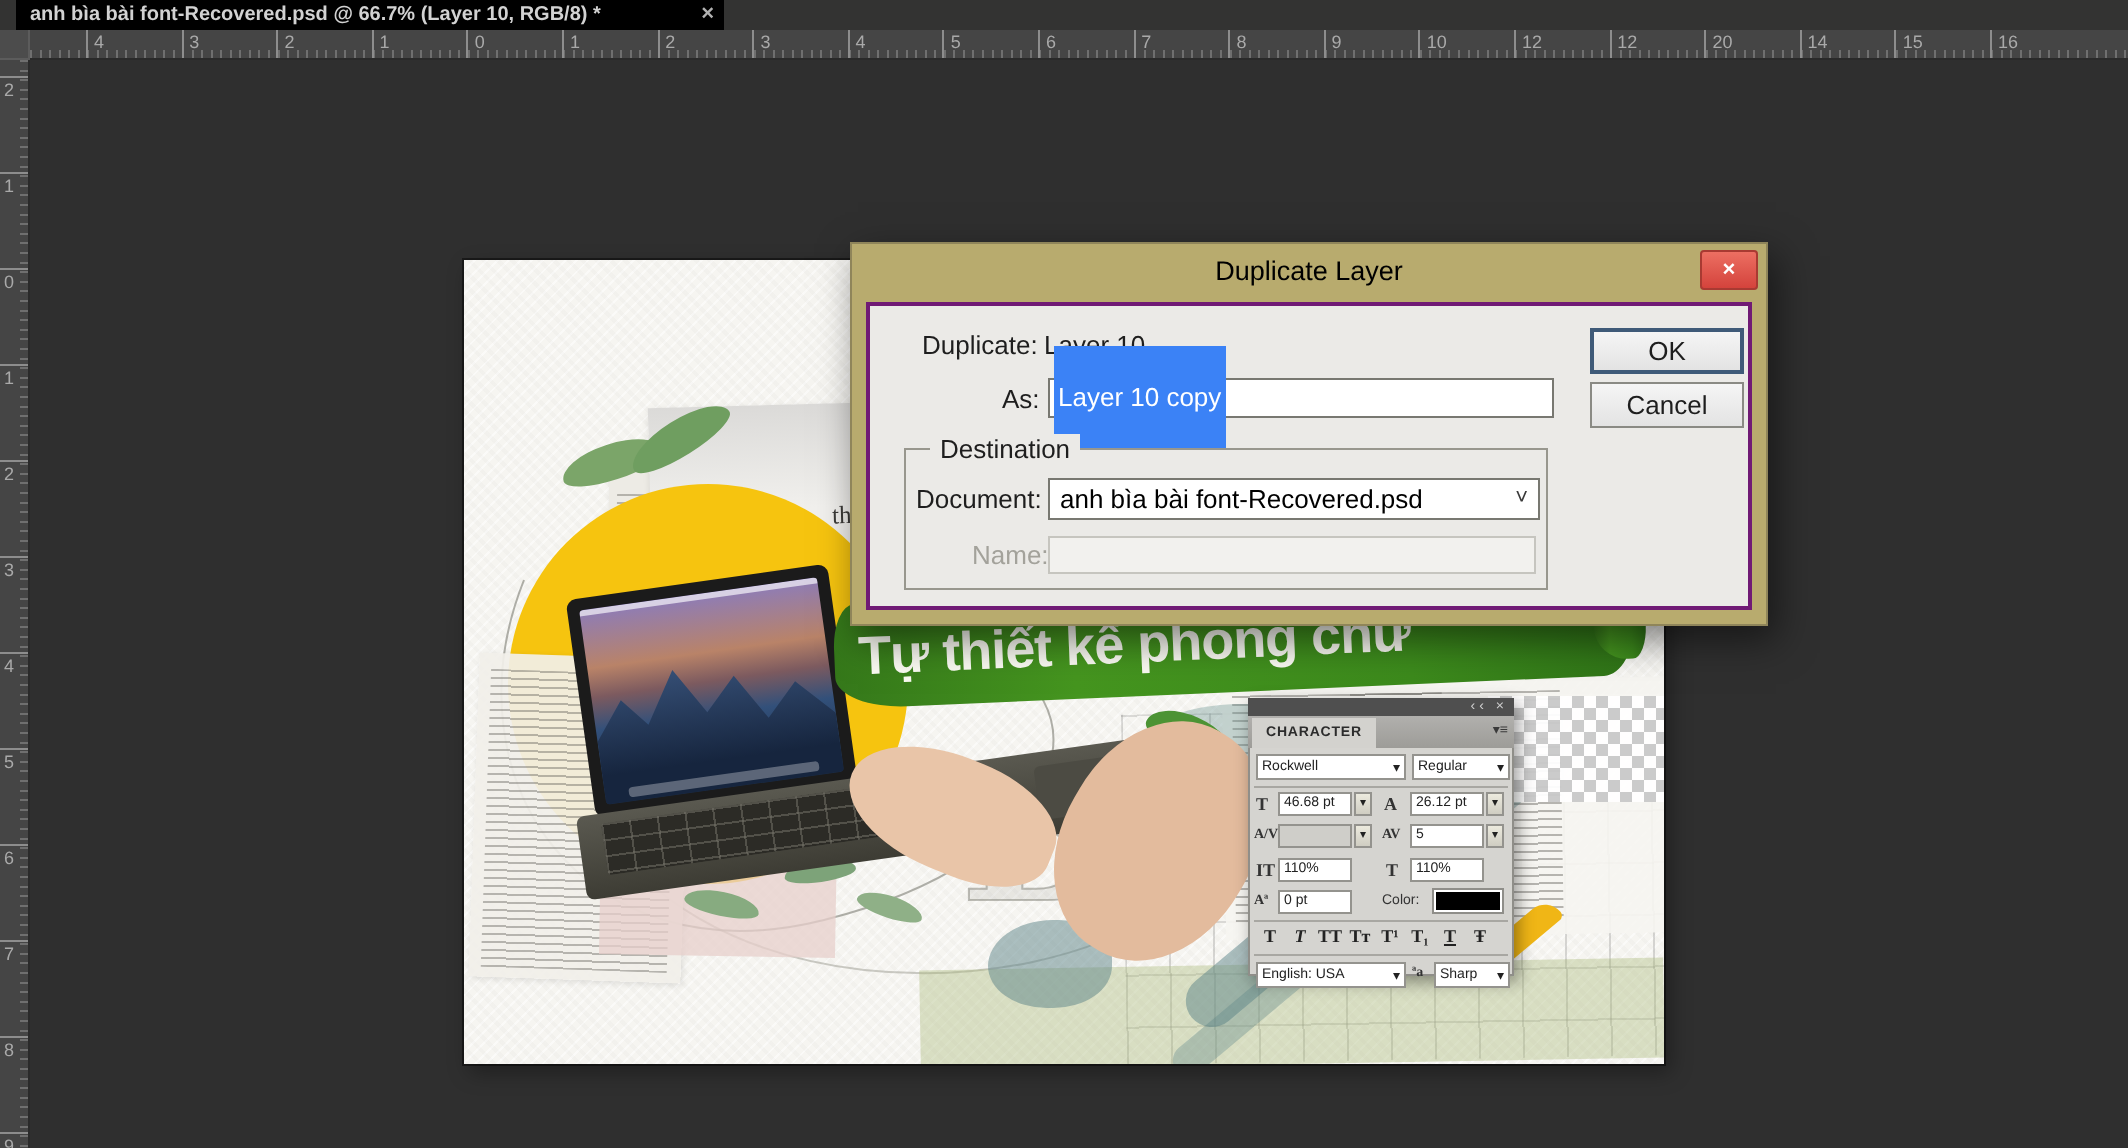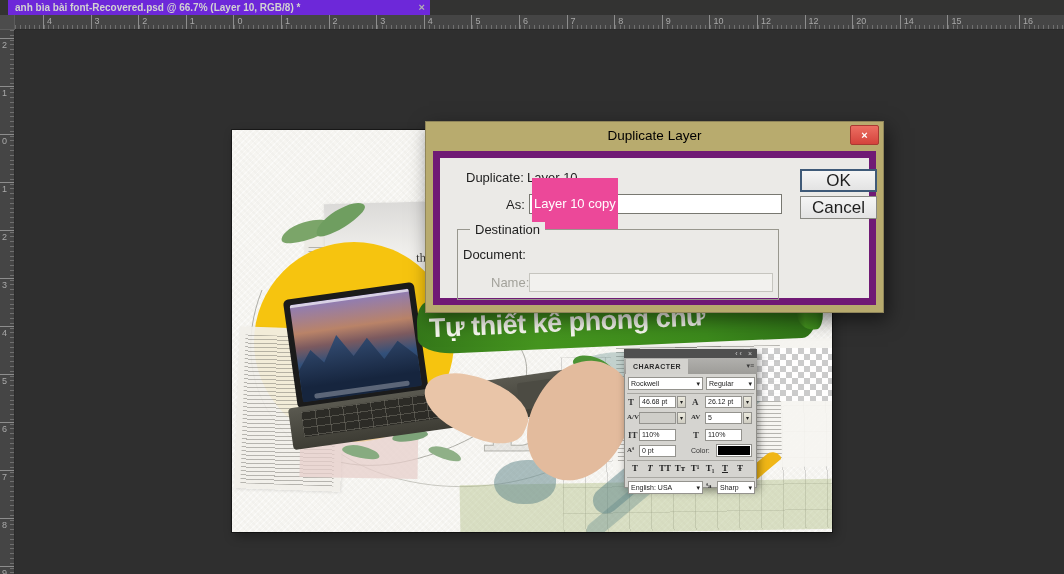--- a/index.html
+++ b/index.html
@@ -1,21 +1,21 @@
 <!DOCTYPE html>
 <html><head>
 <meta charset="utf-8">
 <style>
   * { margin:0; padding:0; box-sizing:border-box; }
   html,body { width:1064px; height:574px; overflow:hidden; background:#2f2f2f;
               font-family:"Liberation Sans", sans-serif; }
 
   
   #tabbar { position:absolute; left:0; top:0; width:1064px; height:15px; background:#333332; z-index:40; }
-  #doc-tab { position:absolute; left:8px; top:0; width:422px; height:15px; background:#6d28d9;
+  #doc-tab { position:absolute; left:8px; top:0; width:354px; height:15px; background:#000000;
              color:#d2d2d2; font-size:10px; font-weight:bold; line-height:15px; padding:0 18px 0 7px;
              white-space:nowrap; overflow:hidden; }
   #doc-tab-close { position:absolute; right:5px; top:0; color:#b2b2b2; font-size:11px; line-height:15px; cursor:pointer; }
 
   
   #ruler-h { position:absolute; left:15px; top:15px; width:1049px; height:15px; background:#454545;
              border-bottom:1px solid #2a2a2a; overflow:hidden;
              background-image:repeating-linear-gradient(to right,#6f6f6f 0 1px,transparent 1px 4.76px);
              background-size:100% 4px; background-repeat:no-repeat; background-position:left bottom; }
   .htick { position:absolute; top:0; bottom:0; border-left:1px solid #8d8d8d; padding-left:3px;
@@ -141,28 +141,28 @@
 
   
   #dialog { position:absolute; left:425px; top:121px; width:459px; height:192px; background:#b8ab6e;
             border:1px solid #8f855a; box-shadow:4px 7px 18px rgba(0,0,0,.5); z-index:30; font-size:13px; }
   #dialog-title { position:absolute; left:0; right:0; top:0; height:29px; text-align:center;
             line-height:27px; color:#000000; font-size:13.5px; }
   #dialog-close { position:absolute; top:3px; right:4px; width:29px; height:20px;
             background:linear-gradient(#ec6f62,#d4433c); border:1px solid #a83a32; border-radius:2px;
             color:#fff; font-size:11px; font-weight:bold; text-align:center; line-height:18px; cursor:pointer; }
   #dialog-body { position:absolute; left:7px; right:7px; top:29px; bottom:7px; background:#ebeae7;
-            border:7px solid #701a75; }
+            border:2px solid #701a75; }
   .dlg-label { position:absolute; color:#1e1e1e; }
   .win-btn { position:absolute; width:77px; height:23px; background:linear-gradient(#f5f5f5,#e3e3e3);
-            border:1px solid #8a8a84; font-size:17px; color:#1e1e1e; text-align:center; line-height:21px; cursor:pointer; }
+            border:1px solid #8a8a84; font-size:13px; color:#1e1e1e; text-align:center; line-height:21px; cursor:pointer; }
   .win-btn.default { border:2px solid #3f5a78; line-height:19px; }
   #as-input { position:absolute; left:89px; top:36px; width:253px; height:20px; background:#fff;
             border:1px solid #787871; line-height:18px; padding:0 2px; }
-  #as-selection { background:#ec4899; color:#fff; padding:18px 2px; }
+  #as-selection { background:#3b82f6; color:#fff; padding:18px 2px; }
   #dest-box { position:absolute; left:17px; top:71px; width:322px; height:71px; border:1px solid #98978e; }
   #dest-legend { position:absolute; left:30px; top:64px; background:#ebeae7; padding:0 5px; color:#1e1e1e; }
   #doc-select { position:absolute; left:89px; top:86px; width:246px; height:21px; background:#fff;
             border:1px solid #787871; line-height:19px; padding:0 20px 0 5px; cursor:pointer; }
   #doc-chevron { position:absolute; right:5px; top:0; color:#3a3a3a; font-size:11px; line-height:19px; }
   #name-input { position:absolute; left:89px; top:115px; width:244px; height:19px; background:#f2f1ee;
             border:1px solid #c6c5bf; }
 </style>
 </head>
 <body>
@@ -188,21 +188,21 @@
     <span class="htick" style="left: 504px;">6</span>
     <span class="htick" style="left: 551.6px;">7</span>
     <span class="htick" style="left: 599.2px;">8</span>
     <span class="htick" style="left: 646.8px;">9</span>
     <span class="htick" style="left: 694.4px;">10</span>
     <span class="htick" style="left: 742px;">12</span>
     <span class="htick" style="left: 789.6px;">12</span>
     <span class="htick" style="left: 837.2px;">20</span>
     <span class="htick" style="left: 884.8px;">14</span>
     <span class="htick" style="left: 932.4px;">15</span>
-    <span class="htick" style="left: 980px; margin-left: 24px;">16</span>
+    <span class="htick" style="left: 980px;">16</span>
   </div>
 <div id="ruler-corner"></div>
 <div id="ruler-v">
     <span class="vtick" style="top: 8px;">2</span>
     <span class="vtick" style="top: 56px;">1</span>
     <span class="vtick" style="top: 104px;">0</span>
     <span class="vtick" style="top: 152px;">1</span>
     <span class="vtick" style="top: 200px;">2</span>
     <span class="vtick" style="top: 248px;">3</span>
     <span class="vtick" style="top: 296px;">4</span>
@@ -343,16 +343,20 @@
     <span class="dlg-label" style="left:87px;top:12px;">Layer 10</span>
     <button class="win-btn default" style="left:360px;top:11px;">OK</button>
     <button class="win-btn" style="left:360px;top:38px;">Cancel</button>
     <span class="dlg-label" style="left:66px;top:39px;">As:</span>
     <div id="as-input">
       <span id="as-selection">Layer 10 copy</span>
     </div>
     <div id="dest-box"></div>
     <span id="dest-legend">Destination</span>
     <span class="dlg-label" style="left:23px;top:89px;">Document:</span>
+    <div id="doc-select">
+      <span>anh bìa bài font-Recovered.psd</span>
+      <span id="doc-chevron">˅</span>
+    </div>
     <span class="dlg-label" style="left:51px;top:117px;color:#a3a29b;">Name:</span>
     <div id="name-input"></div>
   </div>
 </div>
 
 </body></html>

